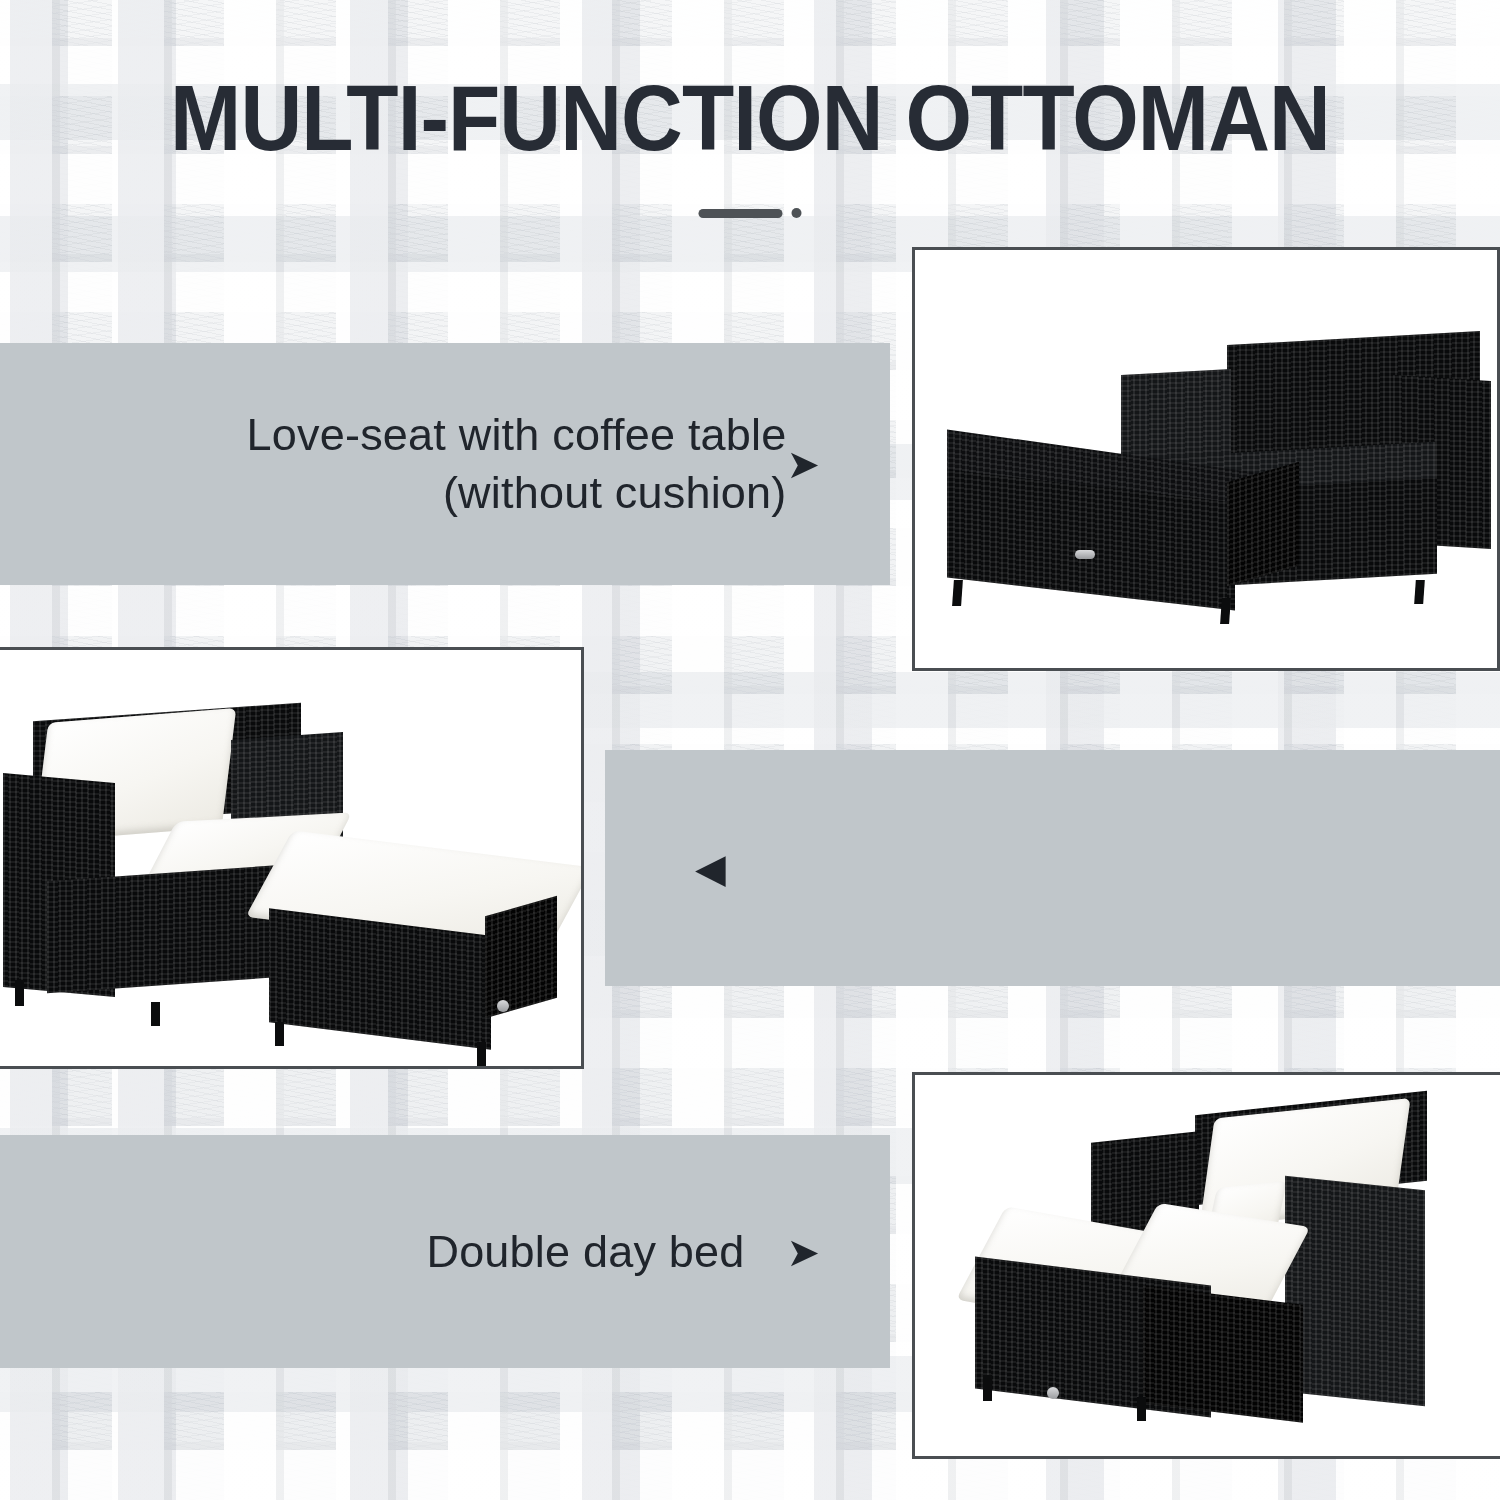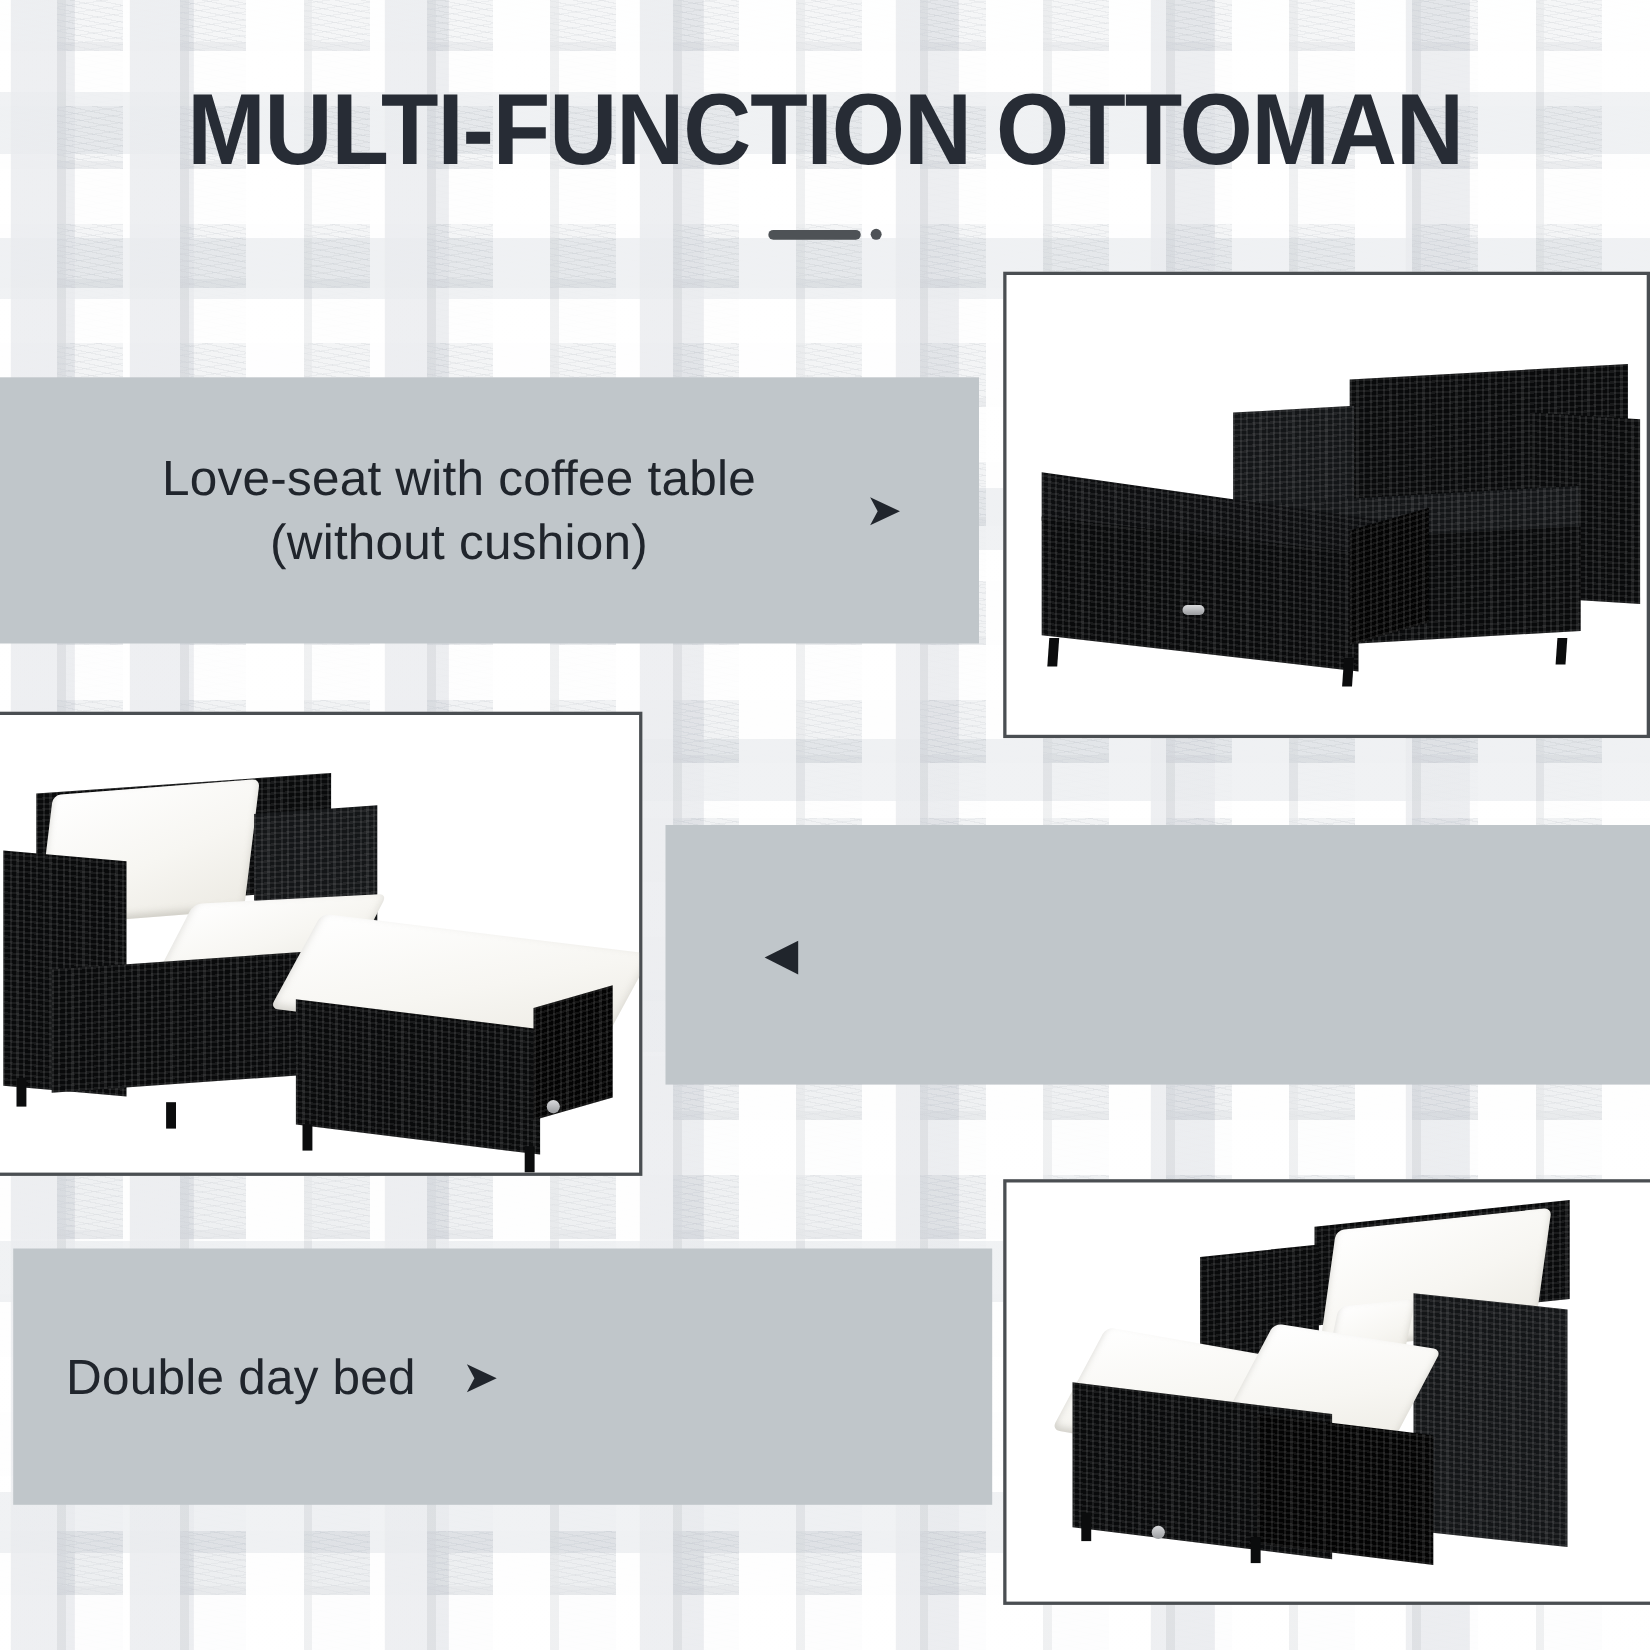--- a/index.html
+++ b/index.html
@@ -98,32 +98,32 @@
     font-size: 40px;
     line-height: 1;
     color: #20252c;
   }
 
   #band-1 {
     left: 0; top: 343px; width: 890px; height: 242px;
     padding-left: 48px; padding-right: 70px;
     justify-content: space-between;
   }
-  #band-1 .txt { text-align: center; flex: 1; }
+  #band-1 .txt { text-align: right; flex: 1; }
 
   #band-2 {
     left: 605px; top: 750px; width: 895px; height: 236px;
     padding-left: 90px;
     gap: 40px;
   }
 
   #band-3 {
-    left: 12px; top: 1135px; width: 890px; height: 233px;
+    left: 0; top: 1135px; width: 890px; height: 233px;
     padding-left: 48px; padding-right: 70px;
-    justify-content: flex-start;
+    justify-content: flex-end;
     gap: 42px;
   }
 
   
   .photo {
     position: absolute;
     background: #ffffff;
     border: 3px solid #4a4e52;
     overflow: hidden;
   }

